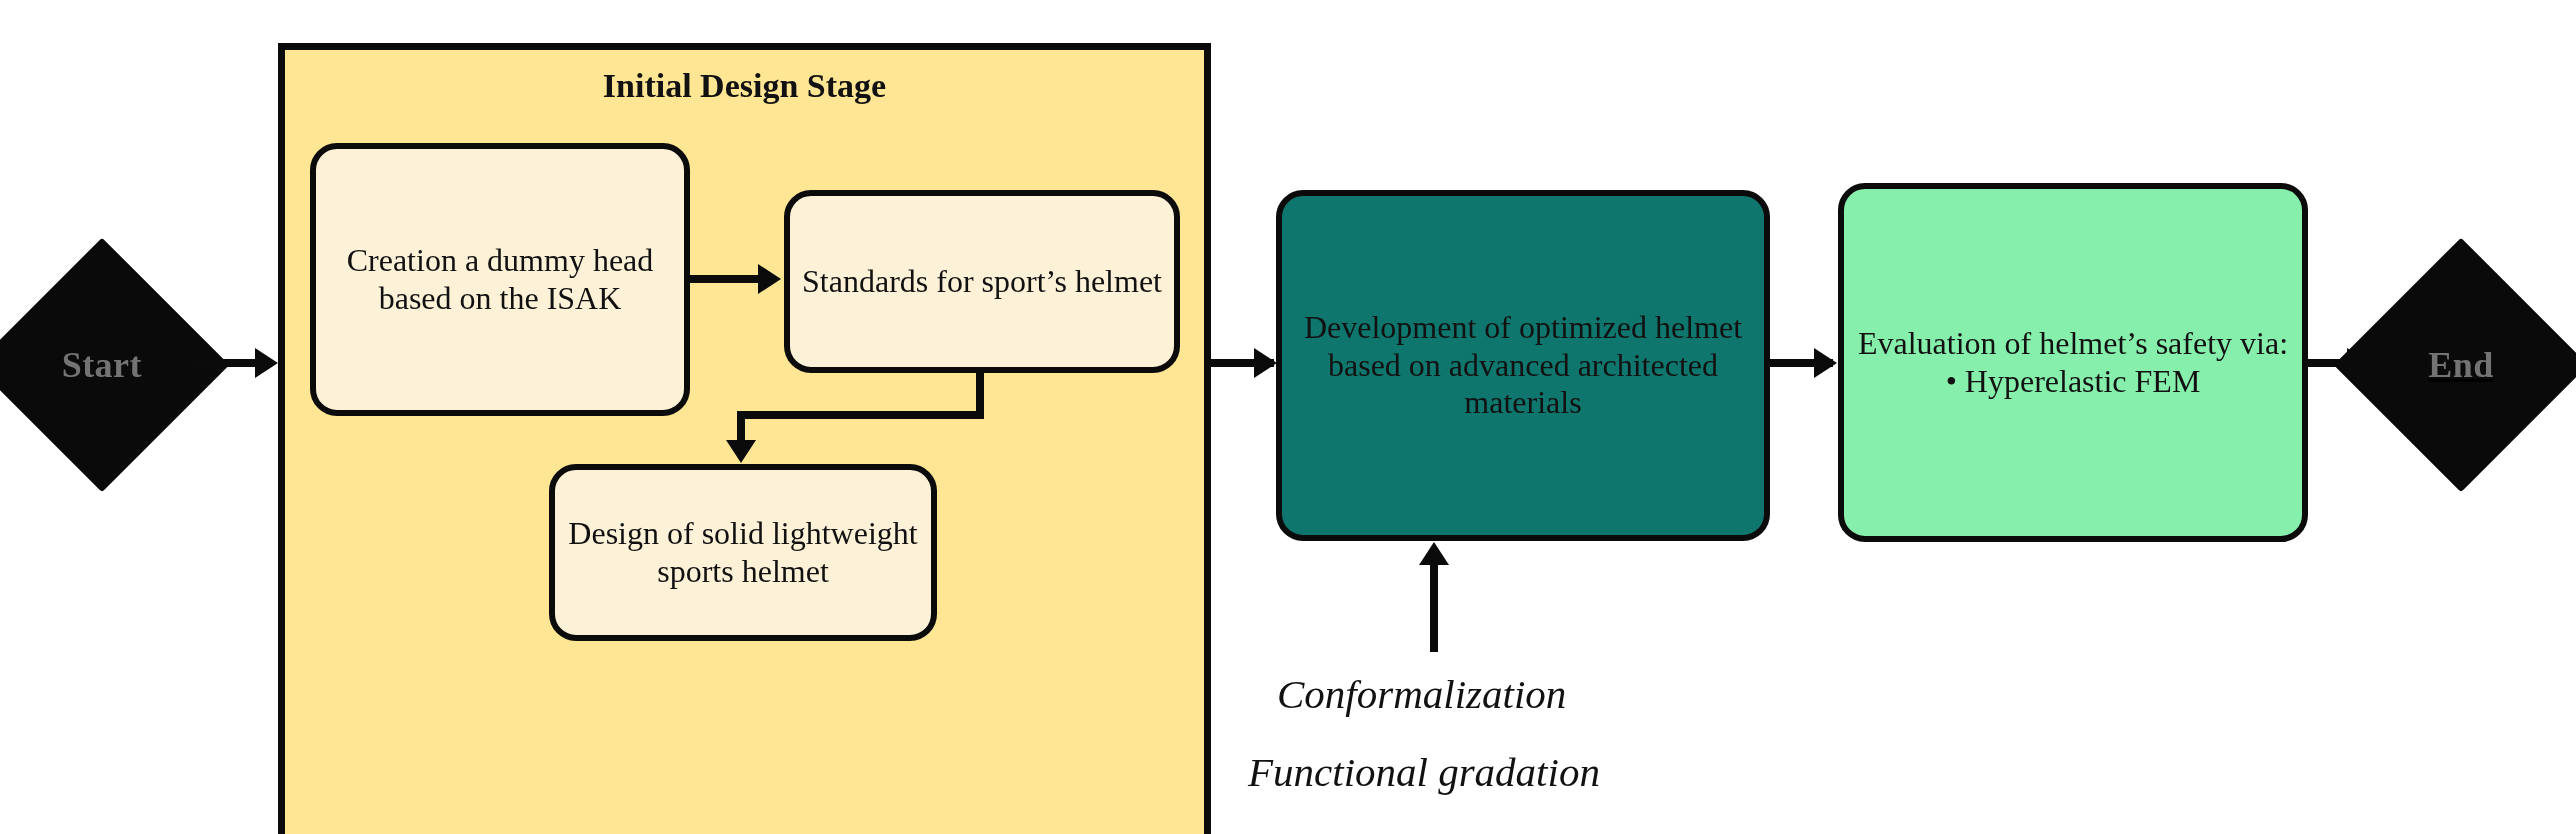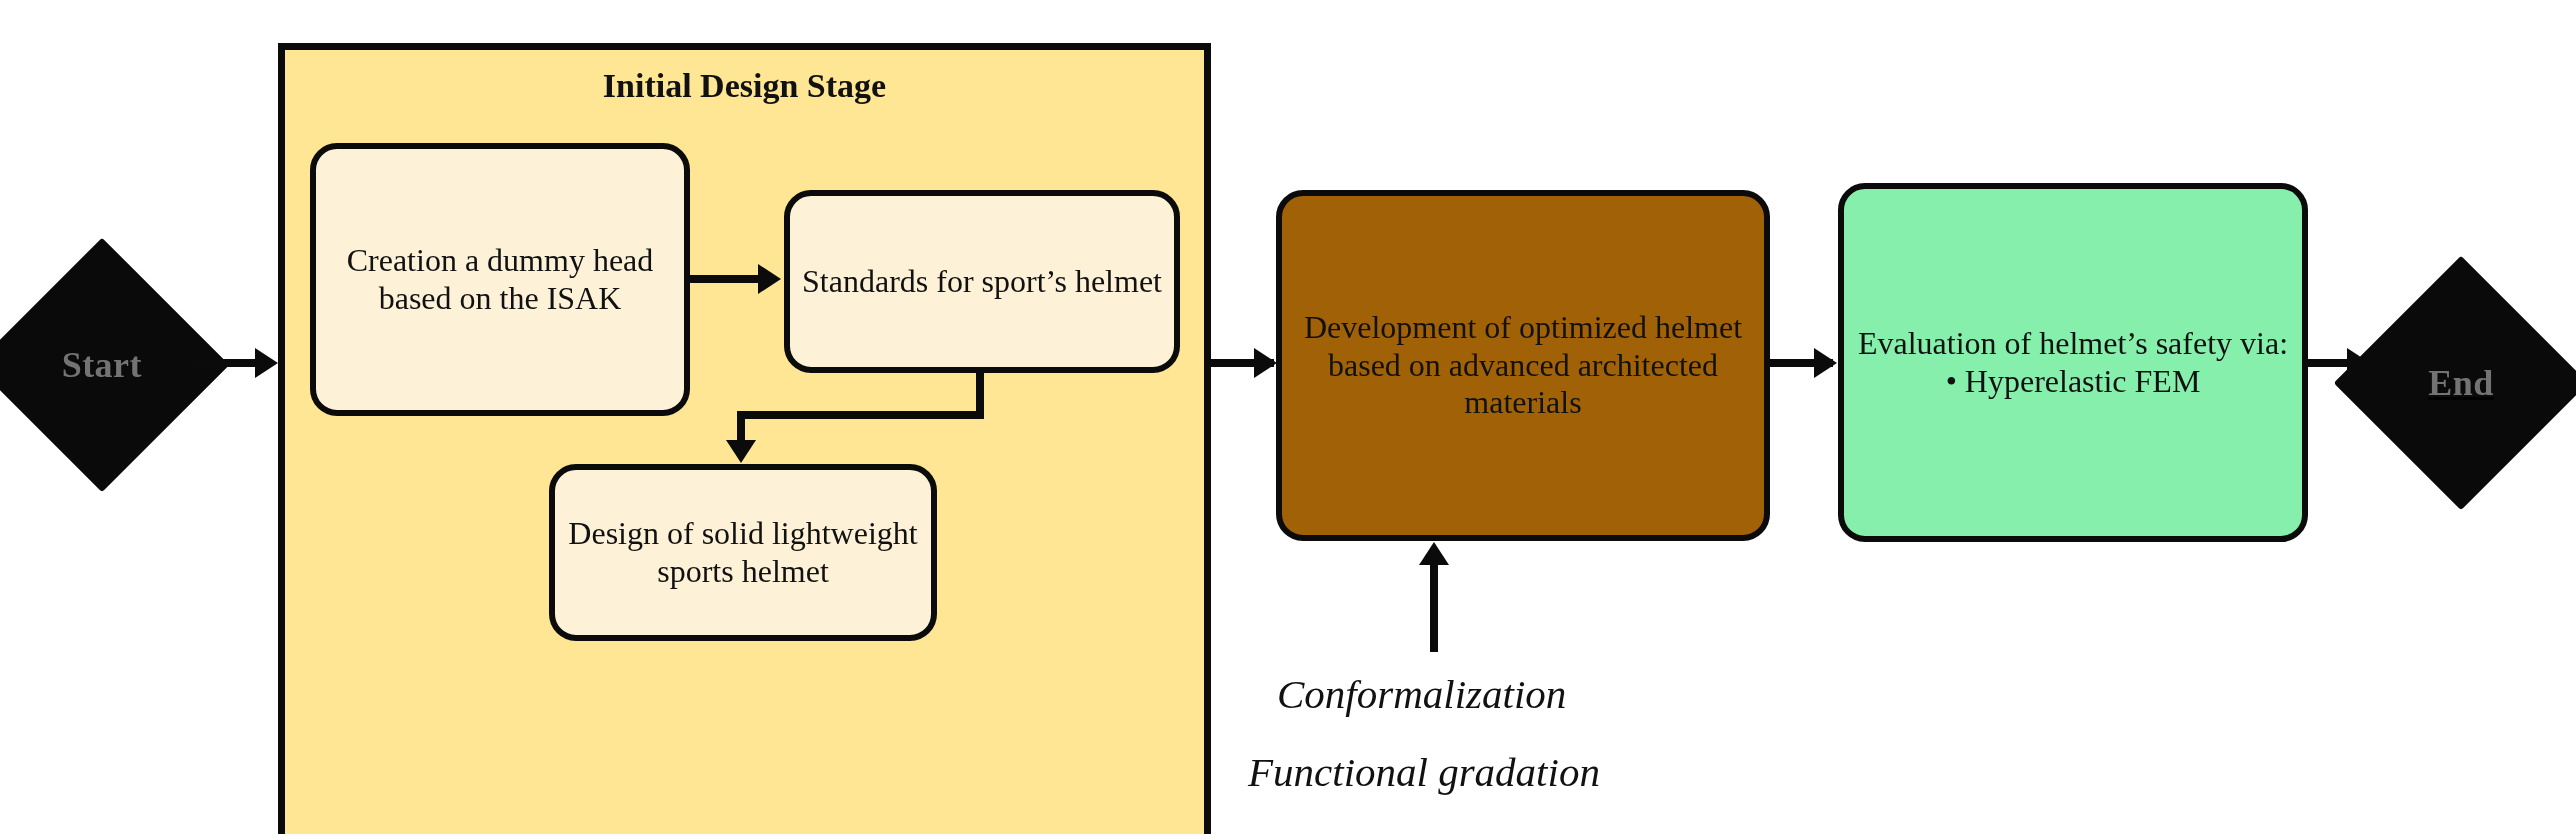--- a/index.html
+++ b/index.html
@@ -70,21 +70,21 @@
     align-items: center;
     justify-content: center;
     text-align: center;
     line-height: 1.18;
     color: #111111;
     font-size: 32px;
     padding: 4.7px 11px;
     font-family: "Liberation Serif", "DejaVu Serif", serif;
   }
   .pbox.cream { background: #fdf2d8; }
-  .pbox.blue  { background: #a16207; }
+  .pbox.blue  { background: #0f766e; }
   .pbox.green { background: #86efac; }
 
   .pbox .txt { display: block; width: 100%; }
   .bullets {
     text-align: left;
     display: inline-block;
     margin: 0;
     padding: 0;
     list-style: none;
   }
@@ -180,21 +180,21 @@
       <span>Evaluation of helmet’s safety via:</span>
       <ul class="bullets">
         <li>Hyperelastic FEM</li>
       </ul>
     </span>
   </div>
 
   <div class="hline" style="left:2308px; top:359px; width:63px; height:7.8px;"></div>
   <div class="arrow-r" style="left:2347px; top:348px;"></div>
 
-  <div class="diamond" style="left:2371px; top:293px; width:180px; height:180px;text-decoration:underline;">
+  <div class="diamond" style="left:2371px; top:275px; width:180px; height:180px;text-decoration:underline;">
     <div class="shape"></div>
     <div class="dlabel">End</div>
   </div>
 
   <div class="vline" style="left:1430px; top:564px; width:7.8px; height:88px;"></div>
   <div class="arrow-u" style="left:1419px; top:542px;"></div>
 
   <div class="note" style="left:1277px; top:670px;">Conformalization</div>
   <div class="note" style="left:1248px; top:748px;">Functional gradation</div>
 

